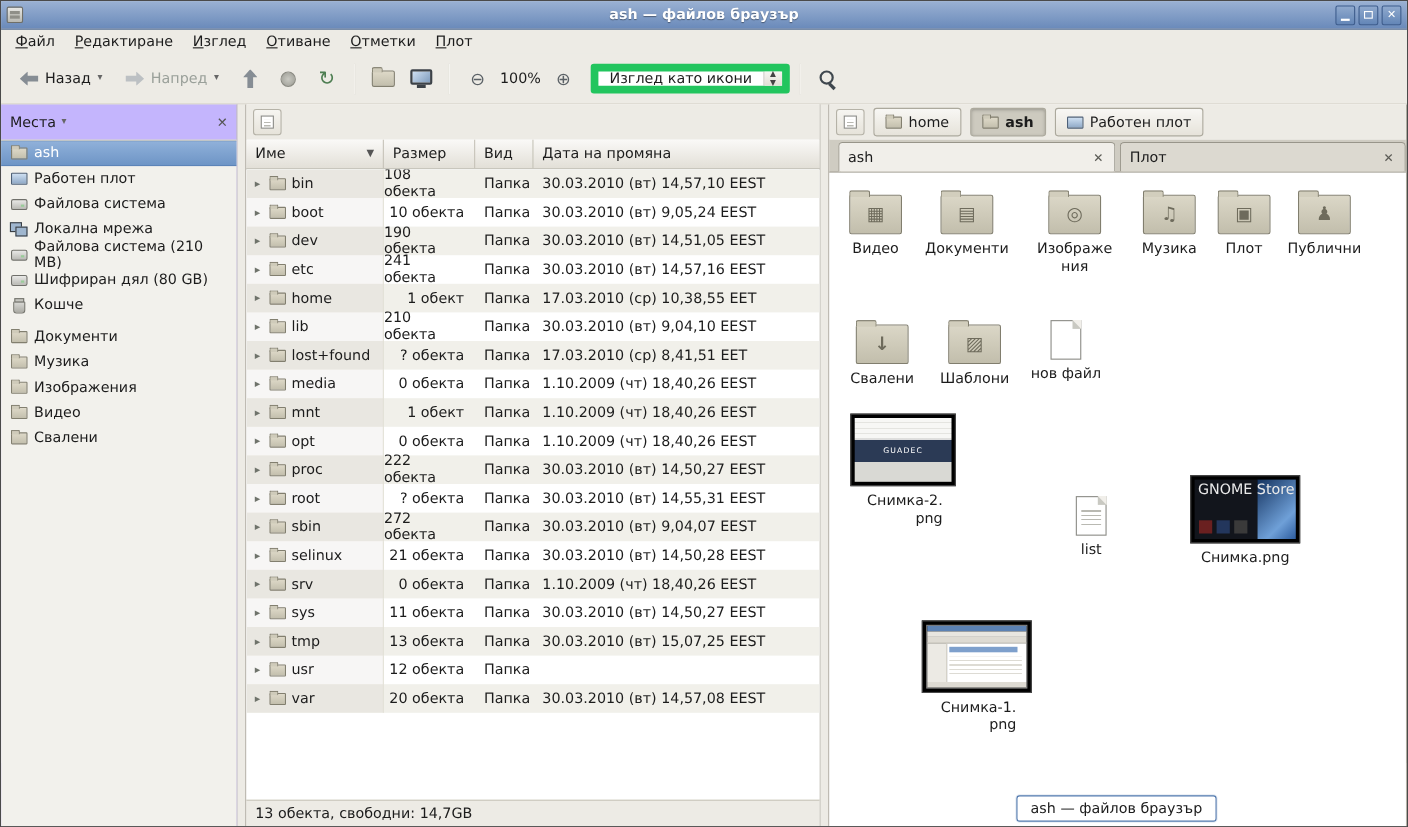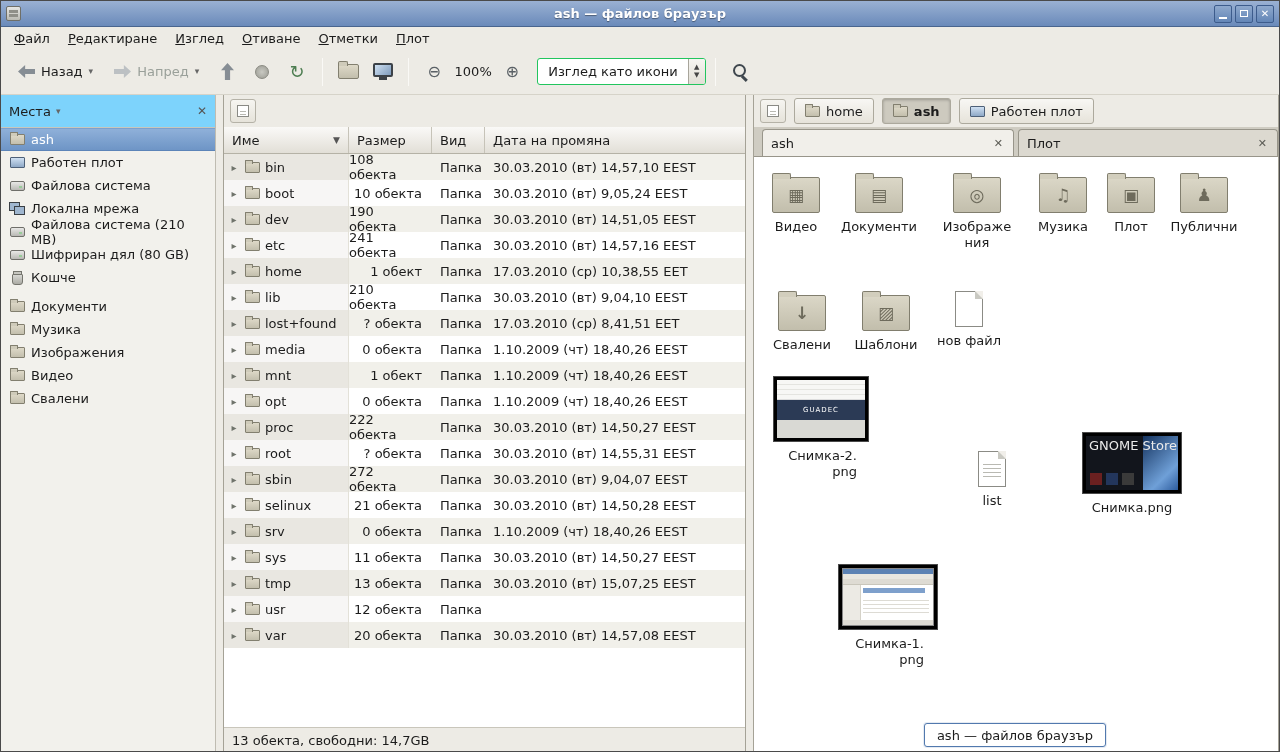--- a/index.html
+++ b/index.html
@@ -36,32 +36,32 @@
   .chev{font-size:9px;color:#666;line-height:1;}
   .stop-ic{width:14px;height:14px;border-radius:50%;background:radial-gradient(#C9C9C2,#9B9B93);border:1px solid #8A8A82;}
   .reload-ic{font-size:18px;color:#4E7E52;line-height:1;}
   .tsep{width:1px;height:28px;background:#C8C5BA;border-right:1px solid #FAF9F6;margin:0 6px;flex:none;}
   .ic-home{position:relative;width:21px;height:15px;background:linear-gradient(#DED9C8,#C2BEAC);border:1px solid #827F6F;border-radius:2px;}
   .ic-home::before{content:"";position:absolute;top:-4px;left:-1px;width:8px;height:4px;background:#CFCBBA;border:1px solid #827F6F;border-bottom:none;border-radius:2px 2px 0 0;}
   .ic-comp{position:relative;width:20px;height:14px;border:2px solid #3C4248;background:linear-gradient(135deg,#CFE0F2,#7F9CBD);border-radius:2px;margin-top:-4px;}
   .ic-comp::after{content:"";position:absolute;left:4px;right:4px;bottom:-5px;height:3px;background:#3C4248;}
   .zoom-ic{font-size:16px;color:#5B6166;line-height:1;}
   .zoom-label{min-width:40px;text-align:center;}
-  .combo{display:flex;align-items:center;height:27px;border:1px solid #22c55e;border-radius:3px;background:#fff;margin-left:6px;}
+  .combo{display:flex;align-items:center;height:27px;border:7px solid #22c55e;border-radius:3px;background:#fff;margin-left:6px;}
   .combo-label{padding:0 10px;min-width:140px;}
   .combo-spin{width:17px;align-self:stretch;border-left:1px solid #A8A59B;background:linear-gradient(#F6F5F1,#E2DFD6);
     display:flex;flex-direction:column;align-items:center;justify-content:center;font-size:7px;color:#444;line-height:1.1;border-radius:0 2px 2px 0;}
   .ic-search{position:relative;width:17px;height:17px;}
   .ic-search::before{content:"";position:absolute;left:1px;top:1px;width:9px;height:9px;border:2px solid #3F474E;border-radius:50%;}
   .ic-search::after{content:"";position:absolute;right:1px;bottom:1px;width:7px;height:2.5px;background:#3F474E;transform:rotate(45deg);}
   
   .main{display:flex;height:658px;}
   .splitter{width:7px;background:#EDEBE5;flex:none;}
   
-  .sidebar{width:215px;flex:none;background:#7dd3fc;border-right:1px solid #BFBCB1;display:flex;flex-direction:column;}
+  .sidebar{width:215px;flex:none;background:#c4b5fd;border-right:1px solid #BFBCB1;display:flex;flex-direction:column;}
   .side-head{height:32px;display:flex;align-items:center;padding:0 8px;gap:5px;}
   .side-close{margin-left:auto;color:#555;font-size:12px;}
   .side-list{flex:1;background:#F2F1EC;border-top:1px solid #C9C6BB;}
   .side-item{display:flex;align-items:center;gap:6px;height:23px;padding:0 8px;}
   .side-item.selected{background:linear-gradient(#8FB0D9,#6E95C6);color:#fff;border-top:1px solid #7CA0CE;border-bottom:1px solid #5C84B8;}
   .side-item.group-start{margin-top:6px;}
   .si{width:16px;height:14px;display:flex;align-items:center;justify-content:center;flex:none;}
   .mfolder{position:relative;width:15px;height:11px;background:linear-gradient(#DED9C8,#C3BFAD);border:1px solid #827F6F;border-radius:1px;flex:none;}
   .mfolder::before{content:"";position:absolute;top:-3px;left:-1px;width:6px;height:3px;background:#CFCBBA;border:1px solid #827F6F;border-bottom:none;border-radius:1px 1px 0 0;}
   .mdesktop{width:15px;height:11px;border:1px solid #4D6078;background:linear-gradient(#CFE0F2,#8FA9C7);border-radius:1px;}

